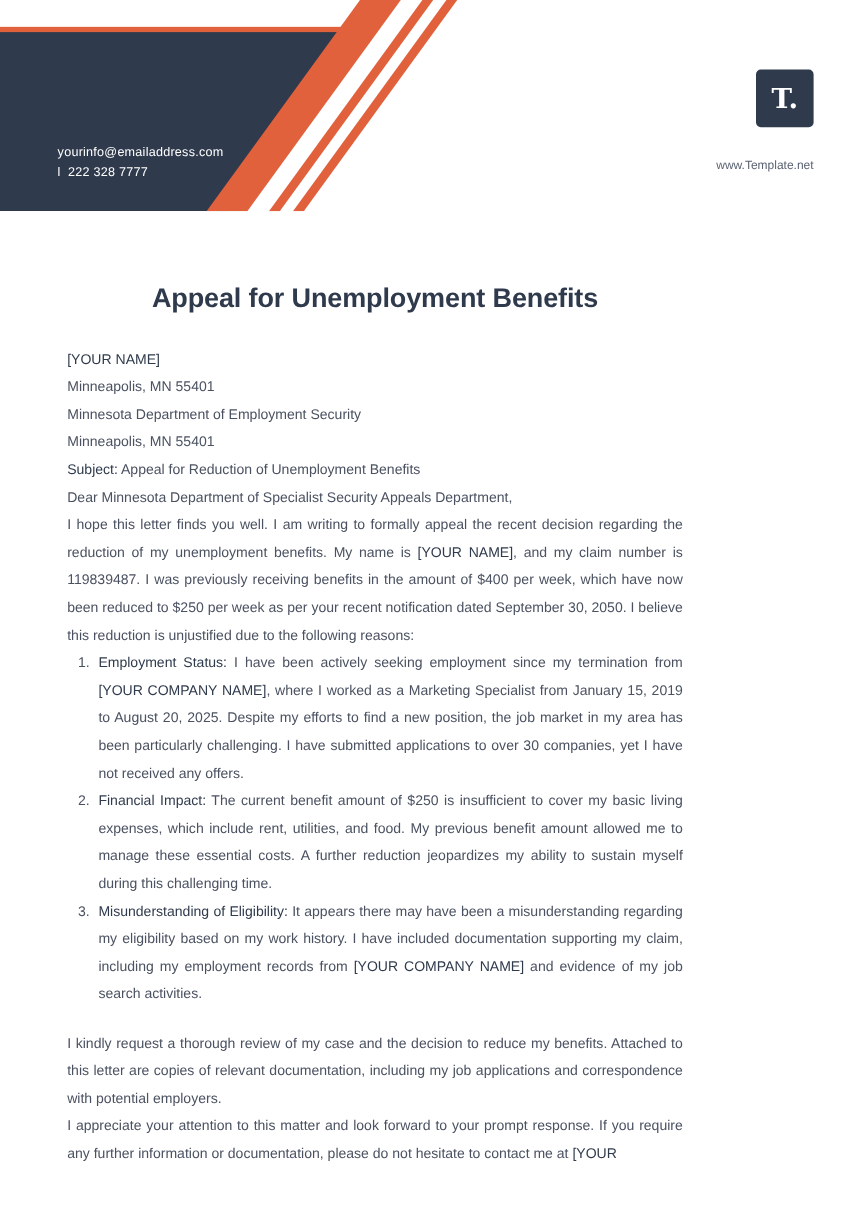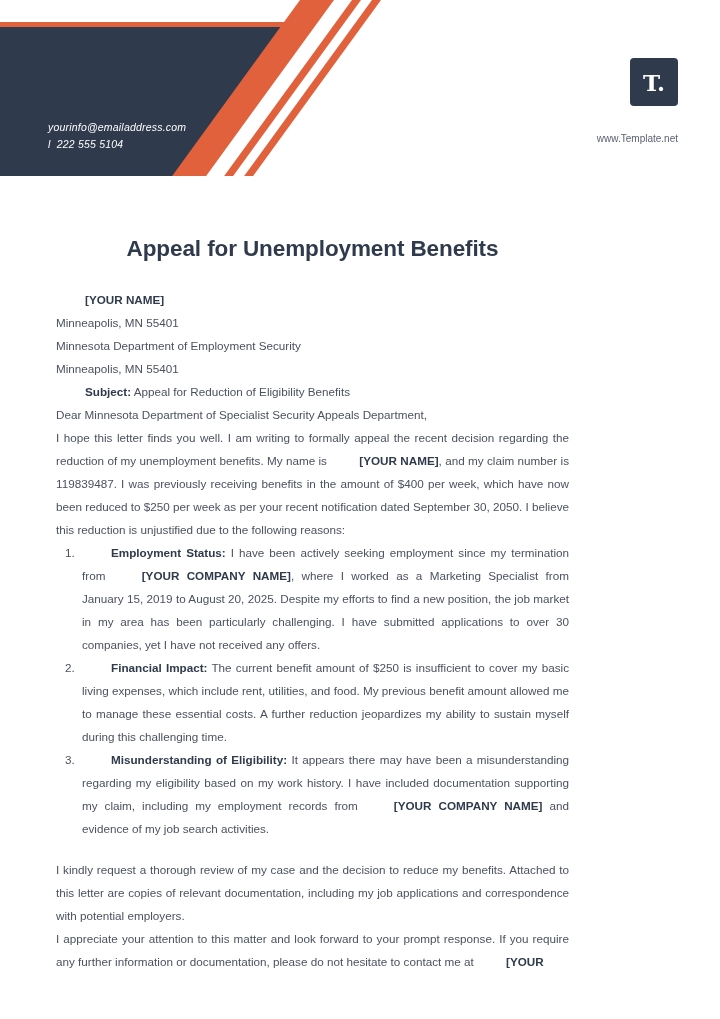--- a/index.html
+++ b/index.html
@@ -72,21 +72,20 @@
     transform-origin: top left;
   }
   .header-contact {
     position: absolute;
     left: 48px;
     top: 119px;
     color: #ffffff;
     font-size: 10.5px;
     line-height: 17px;
     letter-spacing: 0.2px;
-    font-style: italic;
   }
   .header-contact div { white-space: pre; }
 
   .logo-box {
     position: absolute;
     right: 42px;
     top: 58px;
     width: 48px;
     height: 48px;
     background: #2f3a4c;
@@ -128,21 +127,21 @@
     letter-spacing: -0.1px;
   }
   .line {
     font-size: 11.7px;
     line-height: 23px;
     color: #4a5160;
     margin: 0 0 0 0;
     text-align: justify;
   }
   .line.plain { text-align: left; }
-  .b { font-weight: bold; color: #2f3a4c; margin-left: 29px; }
+  .b { font-weight: normal; color: #2f3a4c; }
 
   p.para {
     font-size: 11.7px;
     line-height: 23px;
     color: #4a5160;
     text-align: justify;
     margin: 0;
   }
   ol.reasons {
     margin: 0;
@@ -163,40 +162,40 @@
 
 <div class="header">
   <div class="header-dark"></div>
   <div class="header-orange-top"></div>
   <div class="stripe stripe-1"></div>
   <div class="stripe stripe-2"></div>
   <div class="stripe stripe-3"></div>
 
   <div class="header-contact">
     <div>yourinfo@emailaddress.com</div>
-    <div>l  222 555 5104</div>
+    <div>l  222 328 7777</div>
   </div>
 
   <div class="logo-box">
     <span>T.</span>
   </div>
   <div class="logo-url">www.Template.net</div>
 </div>
 
 <div class="doc">
 
   <h1 class="title">Appeal for Unemployment Benefits</h1>
 
   <div class="line plain"><span class="b">[YOUR NAME]</span></div>
   <div class="line plain">Minneapolis, MN 55401</div>
   <div class="line plain">Minnesota Department of Employment Security</div>
   <div class="line plain">Minneapolis, MN 55401</div>
 
   <div class="line plain">
-    <span class="b">Subject:</span><span> Appeal for Reduction of Eligibility Benefits</span>
+    <span class="b">Subject:</span><span> Appeal for Reduction of Unemployment Benefits</span>
   </div>
 
   <div class="line plain">Dear Minnesota Department of Specialist Security Appeals Department,</div>
 
   <p class="para">
     <span>I hope this letter finds you well. I am writing to formally appeal the recent decision regarding the reduction of my unemployment benefits. My name is </span><span class="b">[YOUR NAME]</span><span>, and my claim number is 119839487. I was previously receiving benefits in the amount of $400 per week, which have now been reduced to $250 per week as per your recent notification dated September 30, 2050. I believe this reduction is unjustified due to the following reasons:</span>
   </p>
 
   <ol class="reasons">
     <li>

